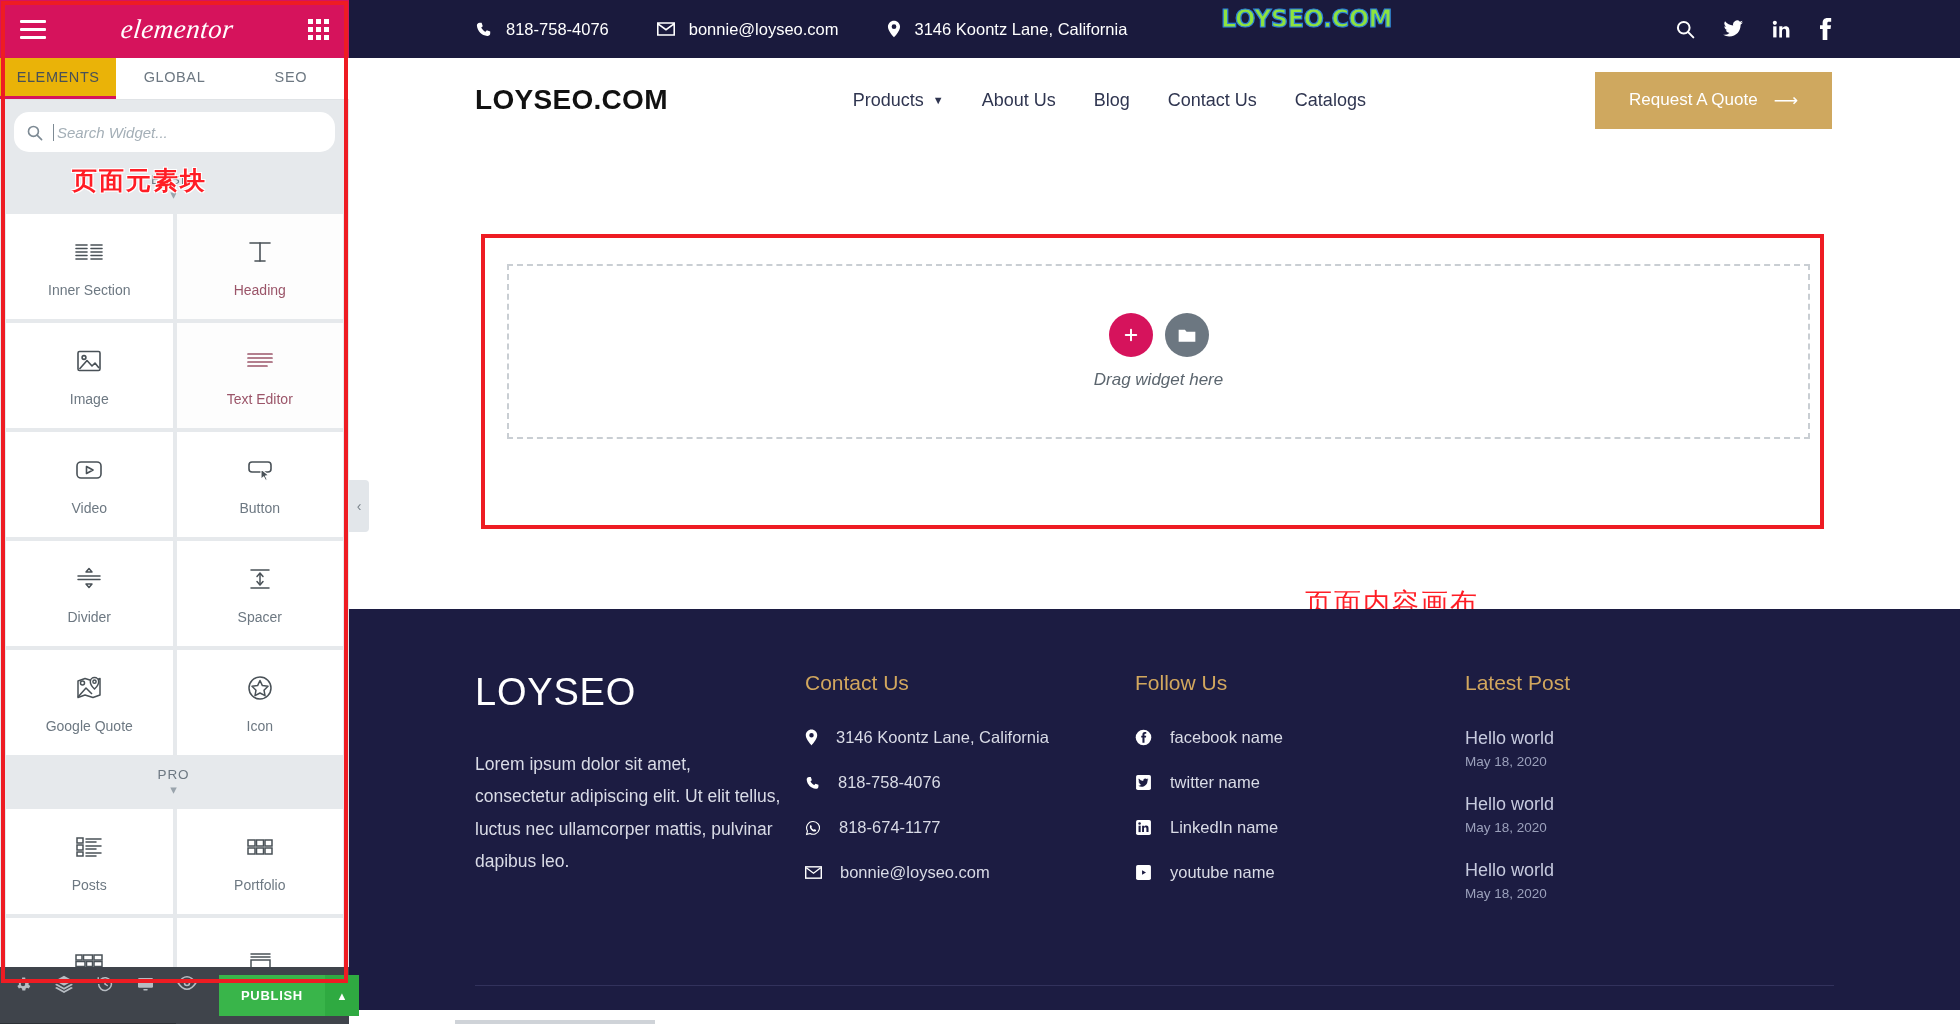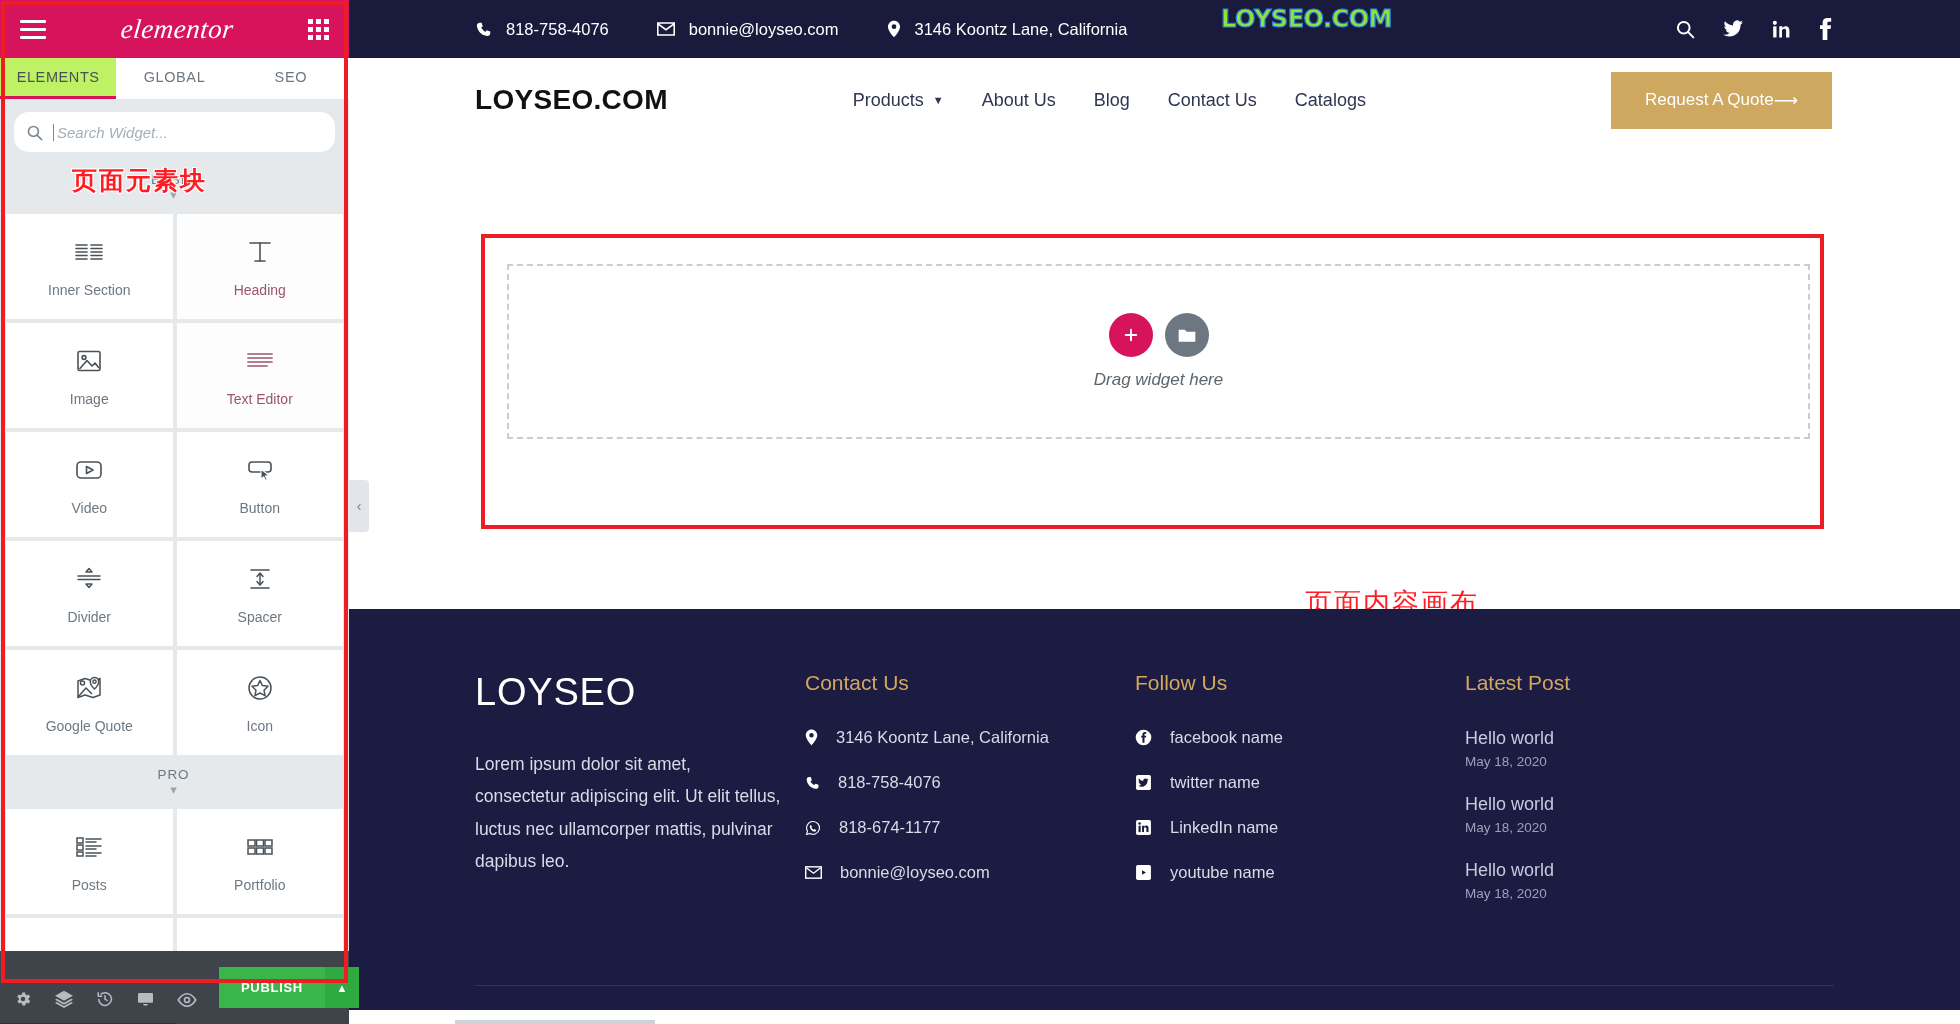--- a/index.html
+++ b/index.html
@@ -41,21 +41,21 @@
 
   #panel-tabs {
     display: flex; background: #fff; flex: 0 0 42px;
     border-bottom: 1px solid #e0e3e6;
   }
   .ptab {
     flex: 1; display: flex; align-items: center; justify-content: center;
     font-size: 14.5px; color: #6d7882; letter-spacing: .6px; cursor: pointer;
     background: #fff; border-bottom: 3px solid transparent;
   }
-  .ptab.active { color: #495157; background: #bef264; border-bottom-color: #d6135c; }
+  .ptab.active { color: #495157; background: #eab308; border-bottom-color: #d6135c; }
 
   #panel-search-wrap { background: #e6e9ec; padding: 12px 14px 8px 14px; flex: 0 0 auto; }
   #panel-search {
     background: #fff; height: 40px; border-radius: 15px;
     display: flex; align-items: center; padding: 0 12px; gap: 10px;
   }
   #panel-search svg { flex: 0 0 auto; }
   #panel-search .ph {
     font-size: 15px; color: #a4afb7; font-style: italic;
     font-family: "Liberation Sans", sans-serif;
@@ -85,21 +85,21 @@
     gap: 13px; cursor: grab;
   }
   .wcell .wicon { height: 34px; display: flex; align-items: center; justify-content: center; }
   .wcell .wlabel { font-size: 14px; color: #6d7882; }
   .wcell.tinted .wlabel { color: #9b5569; }
   .wcell.tinted { background: #fdfdfd; }
 
   
   #panel-bottom {
     flex: 0 0 41px; background: #3f444b;
-    display: flex; align-items: flex-end; padding: 16px 14px; gap: 22px;
+    display: flex; align-items: flex-start; padding: 8px 14px; gap: 22px;
     position: relative; z-index: 70;
   }
   #panel-bottom .tbtn { cursor: pointer; display: flex; align-items: center; }
   #publish-group { margin-left: auto; display: flex; height: 41px; }
   #publish-btn {
     background: #39b54a; color: #fff; font-size: 13px; font-weight: 700;
     letter-spacing: .7px; display: flex; align-items: center; justify-content: center;
     padding: 0 22px; cursor: pointer;
   }
   #publish-caret {
@@ -154,21 +154,21 @@
   }
   #navlinks { display: flex; align-items: center; gap: 38px; margin-left: 185px; }
   .navlink {
     font-size: 18px; color: #2f3550; cursor: pointer;
     display: flex; align-items: center; gap: 9px;
   }
   .navlink .caret { font-size: 11px; color: #2f3550; }
   #quote-btn {
     margin-left: auto; margin-right: 128px;
     background: #cfa85f; color: #fff; font-size: 17px;
-    padding: 18px 34px; display: flex; align-items: center; 
+    padding: 18px 34px; display: flex; align-items: center; gap: 16px;
     cursor: pointer; white-space: nowrap;
   }
 
   
   #canvas-area { height: 467px; background: #fff; position: relative; }
   #canvas-redbox {
     position: absolute; left: 132px; top: 92px;
     width: 1343px; height: 295px;
     border: 4px solid #ee1c23;
   }

